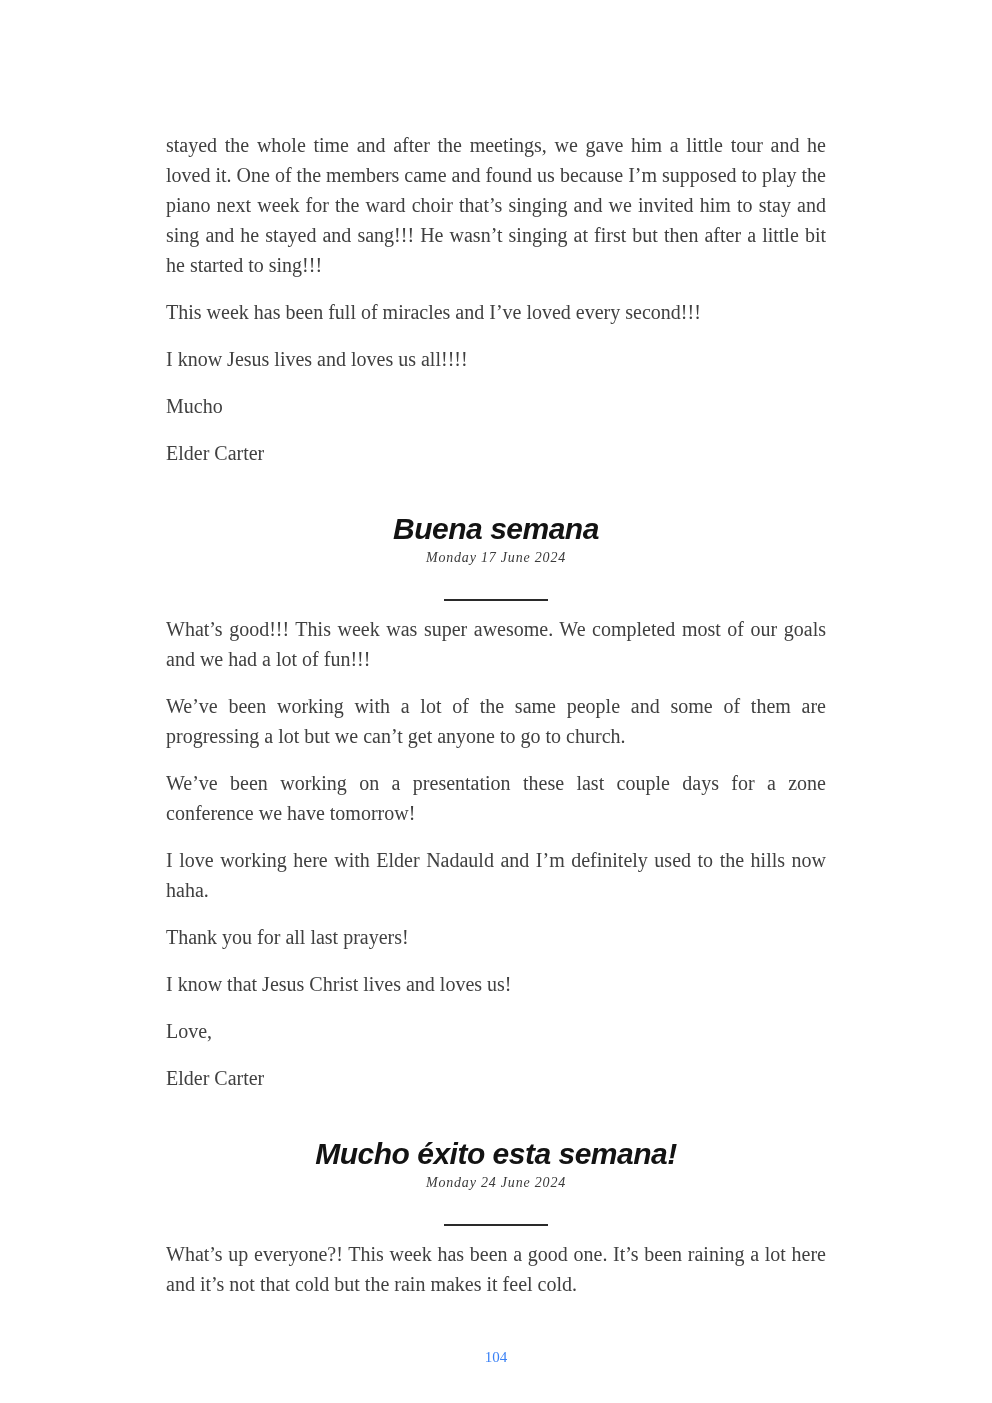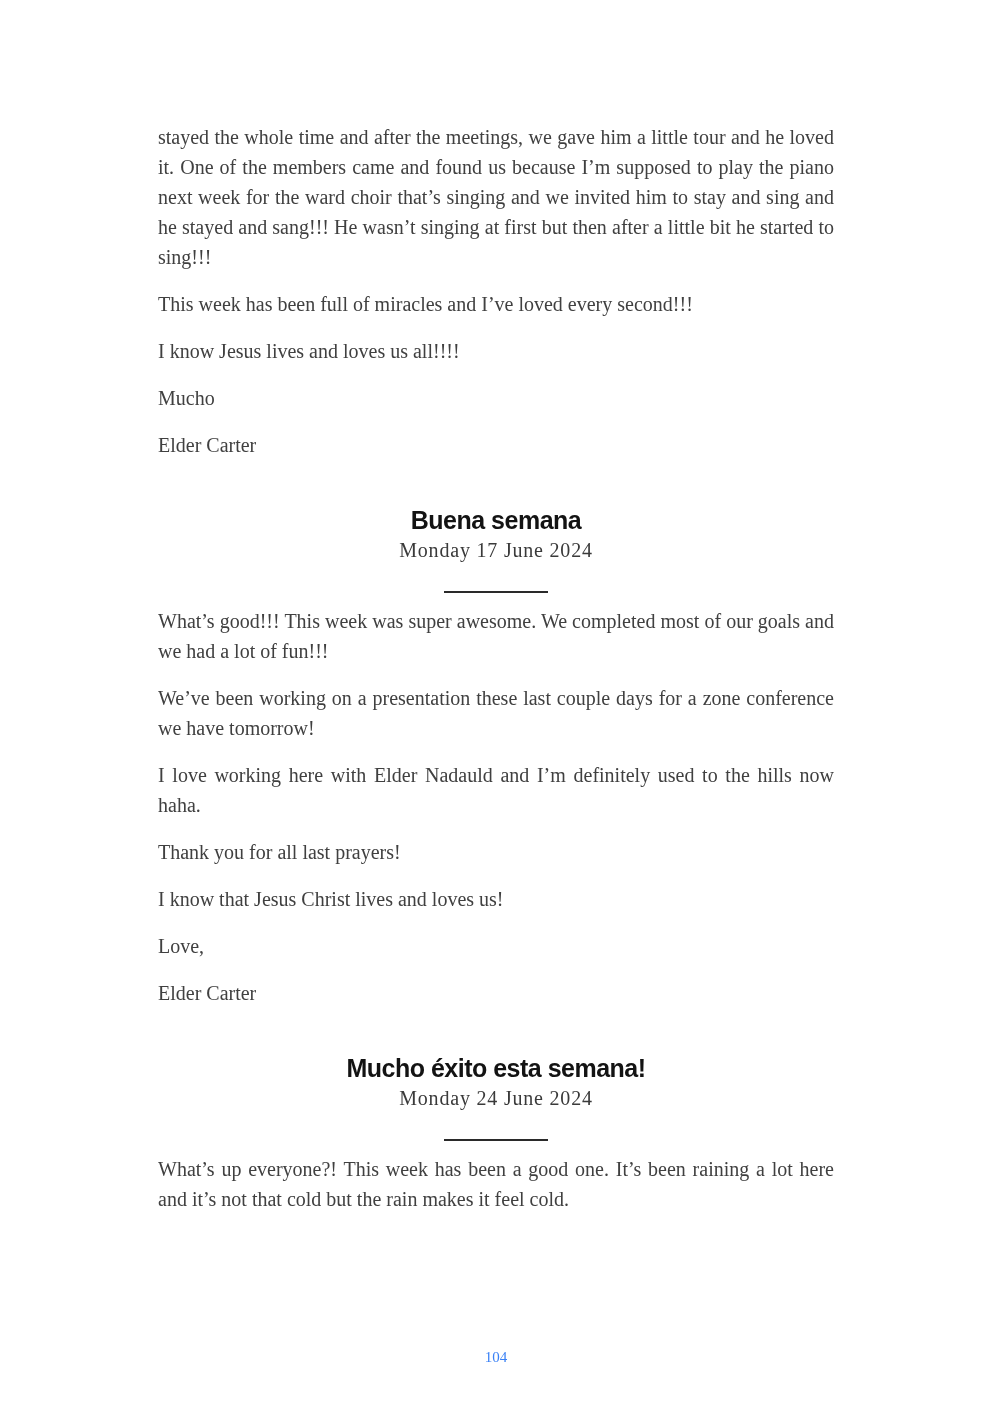--- a/index.html
+++ b/index.html
@@ -14,41 +14,43 @@
     background: #ffffff;
     overflow: hidden;
     font-family: "Liberation Serif", serif;
     color: #404040;
   }
   .content {
     width: 684px;
     margin: 0 auto;
     padding-top: 118px;
   }
-  .entry { margin: 4px; }
+  .entry { margin: 12px; }
   .body-par {
     margin: 0 0 17px 0;
     font-size: 20px;
     line-height: 30px;
     text-align: justify;
     color: #404040;
   }
   .entry-title {
     margin: 40px 0 0 0;
     font-family: "Liberation Sans", sans-serif;
     font-weight: 700;
-    font-size: 25px;
+    font-size: 30px;
     line-height: 41px;
     letter-spacing: -0.5px;
     text-align: center;
     color: #131313;
+    font-style: italic;
   }
   .entry-date {
-    font-size: 20px;
+    font-size: 14px;
     line-height: 18px;
+    font-style: italic;
     letter-spacing: 0.8px;
     text-align: center;
     color: #3a3a3a;
   }
   .divider {
     width: 104px;
     height: 0;
     margin: 32px auto 13px auto;
     border-bottom: 2px solid #2a2a2a;
   }
@@ -75,20 +77,21 @@
       <p class="body-par">I know Jesus lives and loves us all!!!!</p>
       <p class="body-par">Mucho</p>
       <p class="body-par">Elder Carter</p>
     </section>
 
     <section class="entry">
       <h2 class="entry-title">Buena semana</h2>
       <div class="entry-date">Monday 17 June 2024</div>
       <div class="divider"></div>
       <p class="body-par">What’s good!!! This week was super awesome. We completed most of our goals and we had a lot of fun!!!</p>
+      <p class="body-par">We’ve been working with a lot of the same people and some of them are progressing a lot but we can’t get anyone to go to church.</p>
       <p class="body-par">We’ve been working on a presentation these last couple days for a zone conference we have tomorrow!</p>
       <p class="body-par">I love working here with Elder Nadauld and I’m definitely used to the hills now haha.</p>
       <p class="body-par">Thank you for all last prayers!</p>
       <p class="body-par">I know that Jesus Christ lives and loves us!</p>
       <p class="body-par">Love,</p>
       <p class="body-par">Elder Carter</p>
     </section>
 
     <section class="entry">
       <h2 class="entry-title">Mucho éxito esta semana!</h2>

